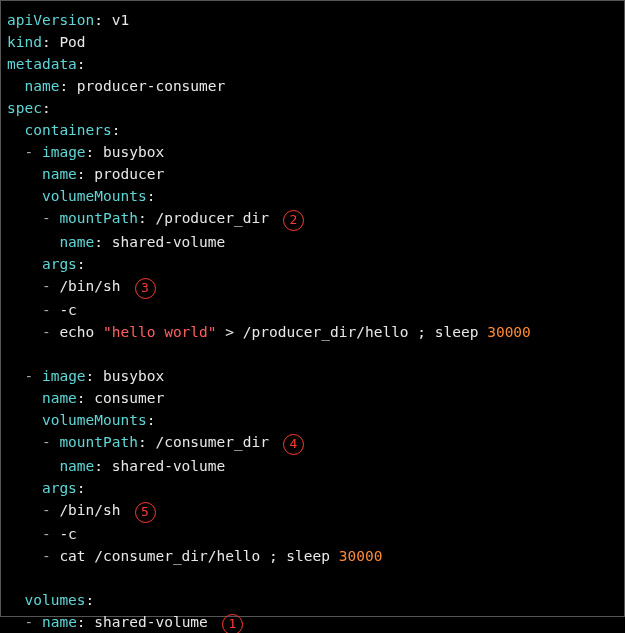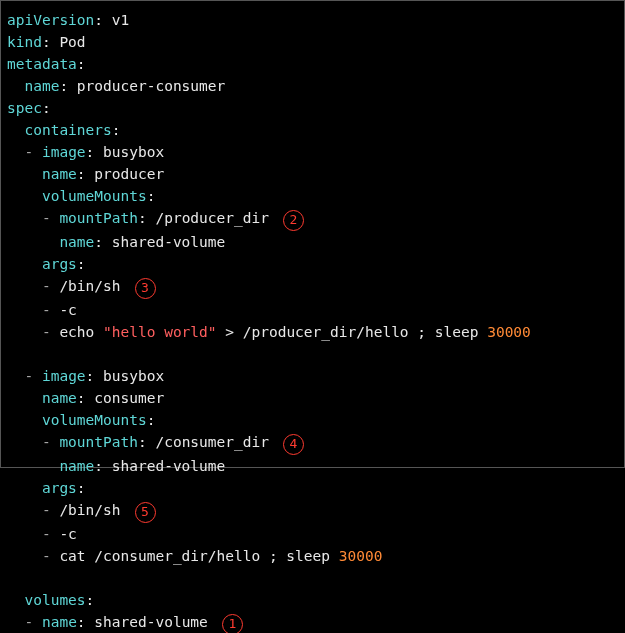--- a/index.html
+++ b/index.html
@@ -6,21 +6,21 @@
     margin: 0;
     padding: 0;
     width: 625px;
     height: 633px;
     background: #000;
     overflow: hidden;
   }
   .code-block {
     box-sizing: border-box;
     width: 625px;
-    height: 468px;
+    height: 617px;
     padding: 8px 6px 8px 6px;
     background: #000;
     border: 1px solid #555;
     font-family: "Consolas","Menlo","DejaVu Sans Mono","Liberation Mono",monospace;
     font-size: 14.5px;
     line-height: 22px;
     white-space: pre;
     color: #ddd;
   }
   .key    { color: #5fd7d7; } 

